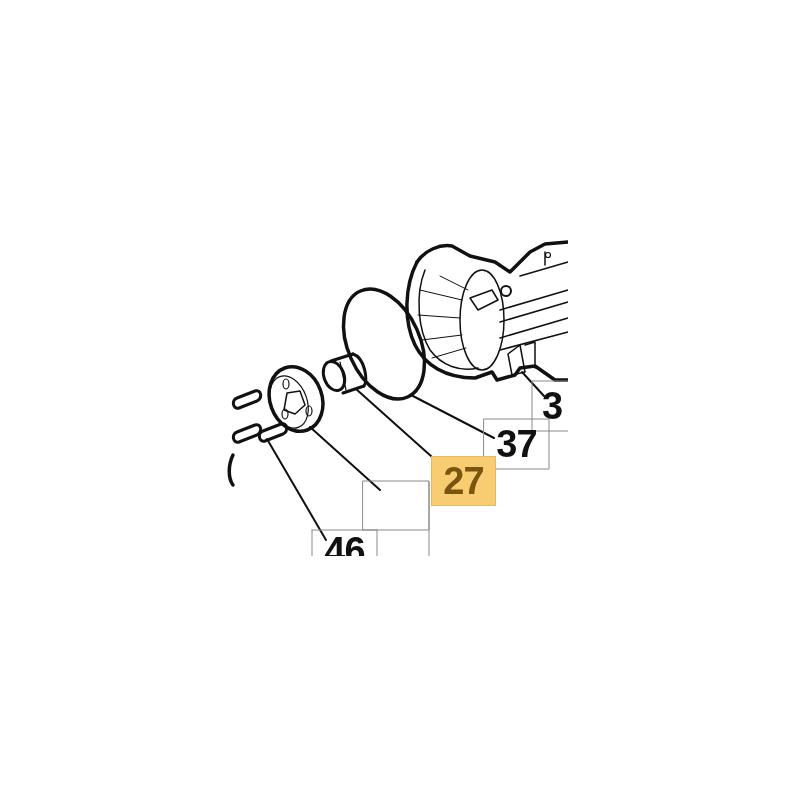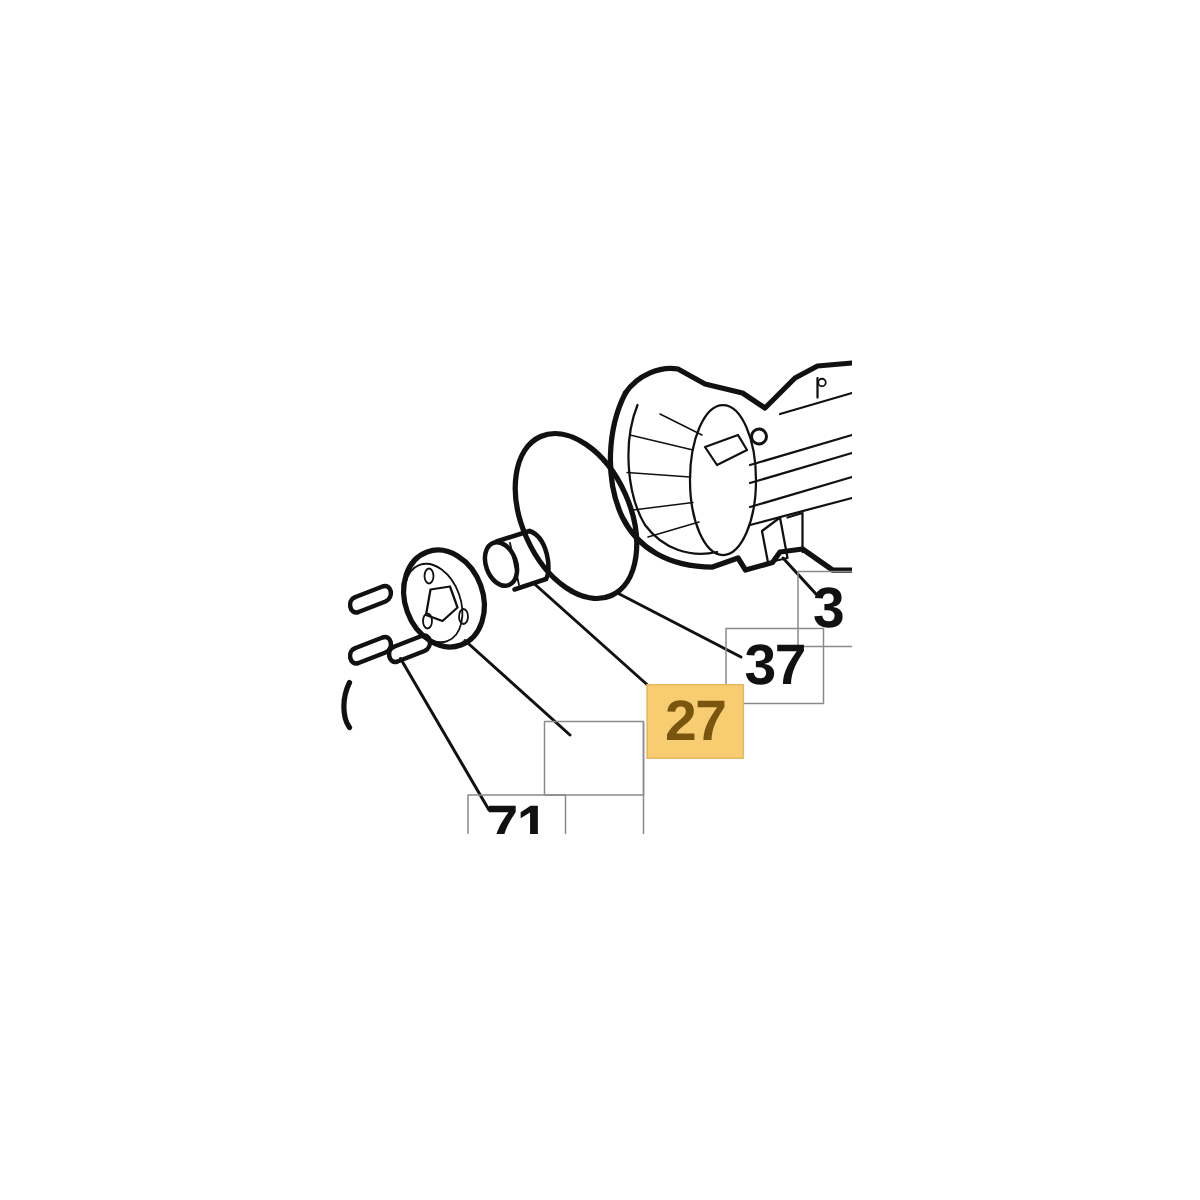--- a/index.html
+++ b/index.html
@@ -97,18 +97,18 @@
   <div class="callout" style="left:484px; top:419px; width:65px; height:50px; border:none;">
     <span>37</span>
   </div>
 
   <div class="callout hl" style="left:431px; top:456px; width:65px; height:50px; background:#f8cd72;">
     <span>27</span>
   </div>
 
 
   <div class="callout" style="left:312px; top:528px; width:65px; height:28px; border:none; overflow:hidden; align-items:flex-start;">
-    <span style="display:block; line-height:46px;">71</span>
+    <span style="display:block; line-height:46px;">46</span>
   </div>
 
   <div style="position:absolute; left:0; top:556px; width:800px; height:244px; background:#fff;"></div>
   <div style="position:absolute; left:568px; top:0; width:232px; height:800px; background:#fff;"></div>
 </div>
 
 </body></html>

